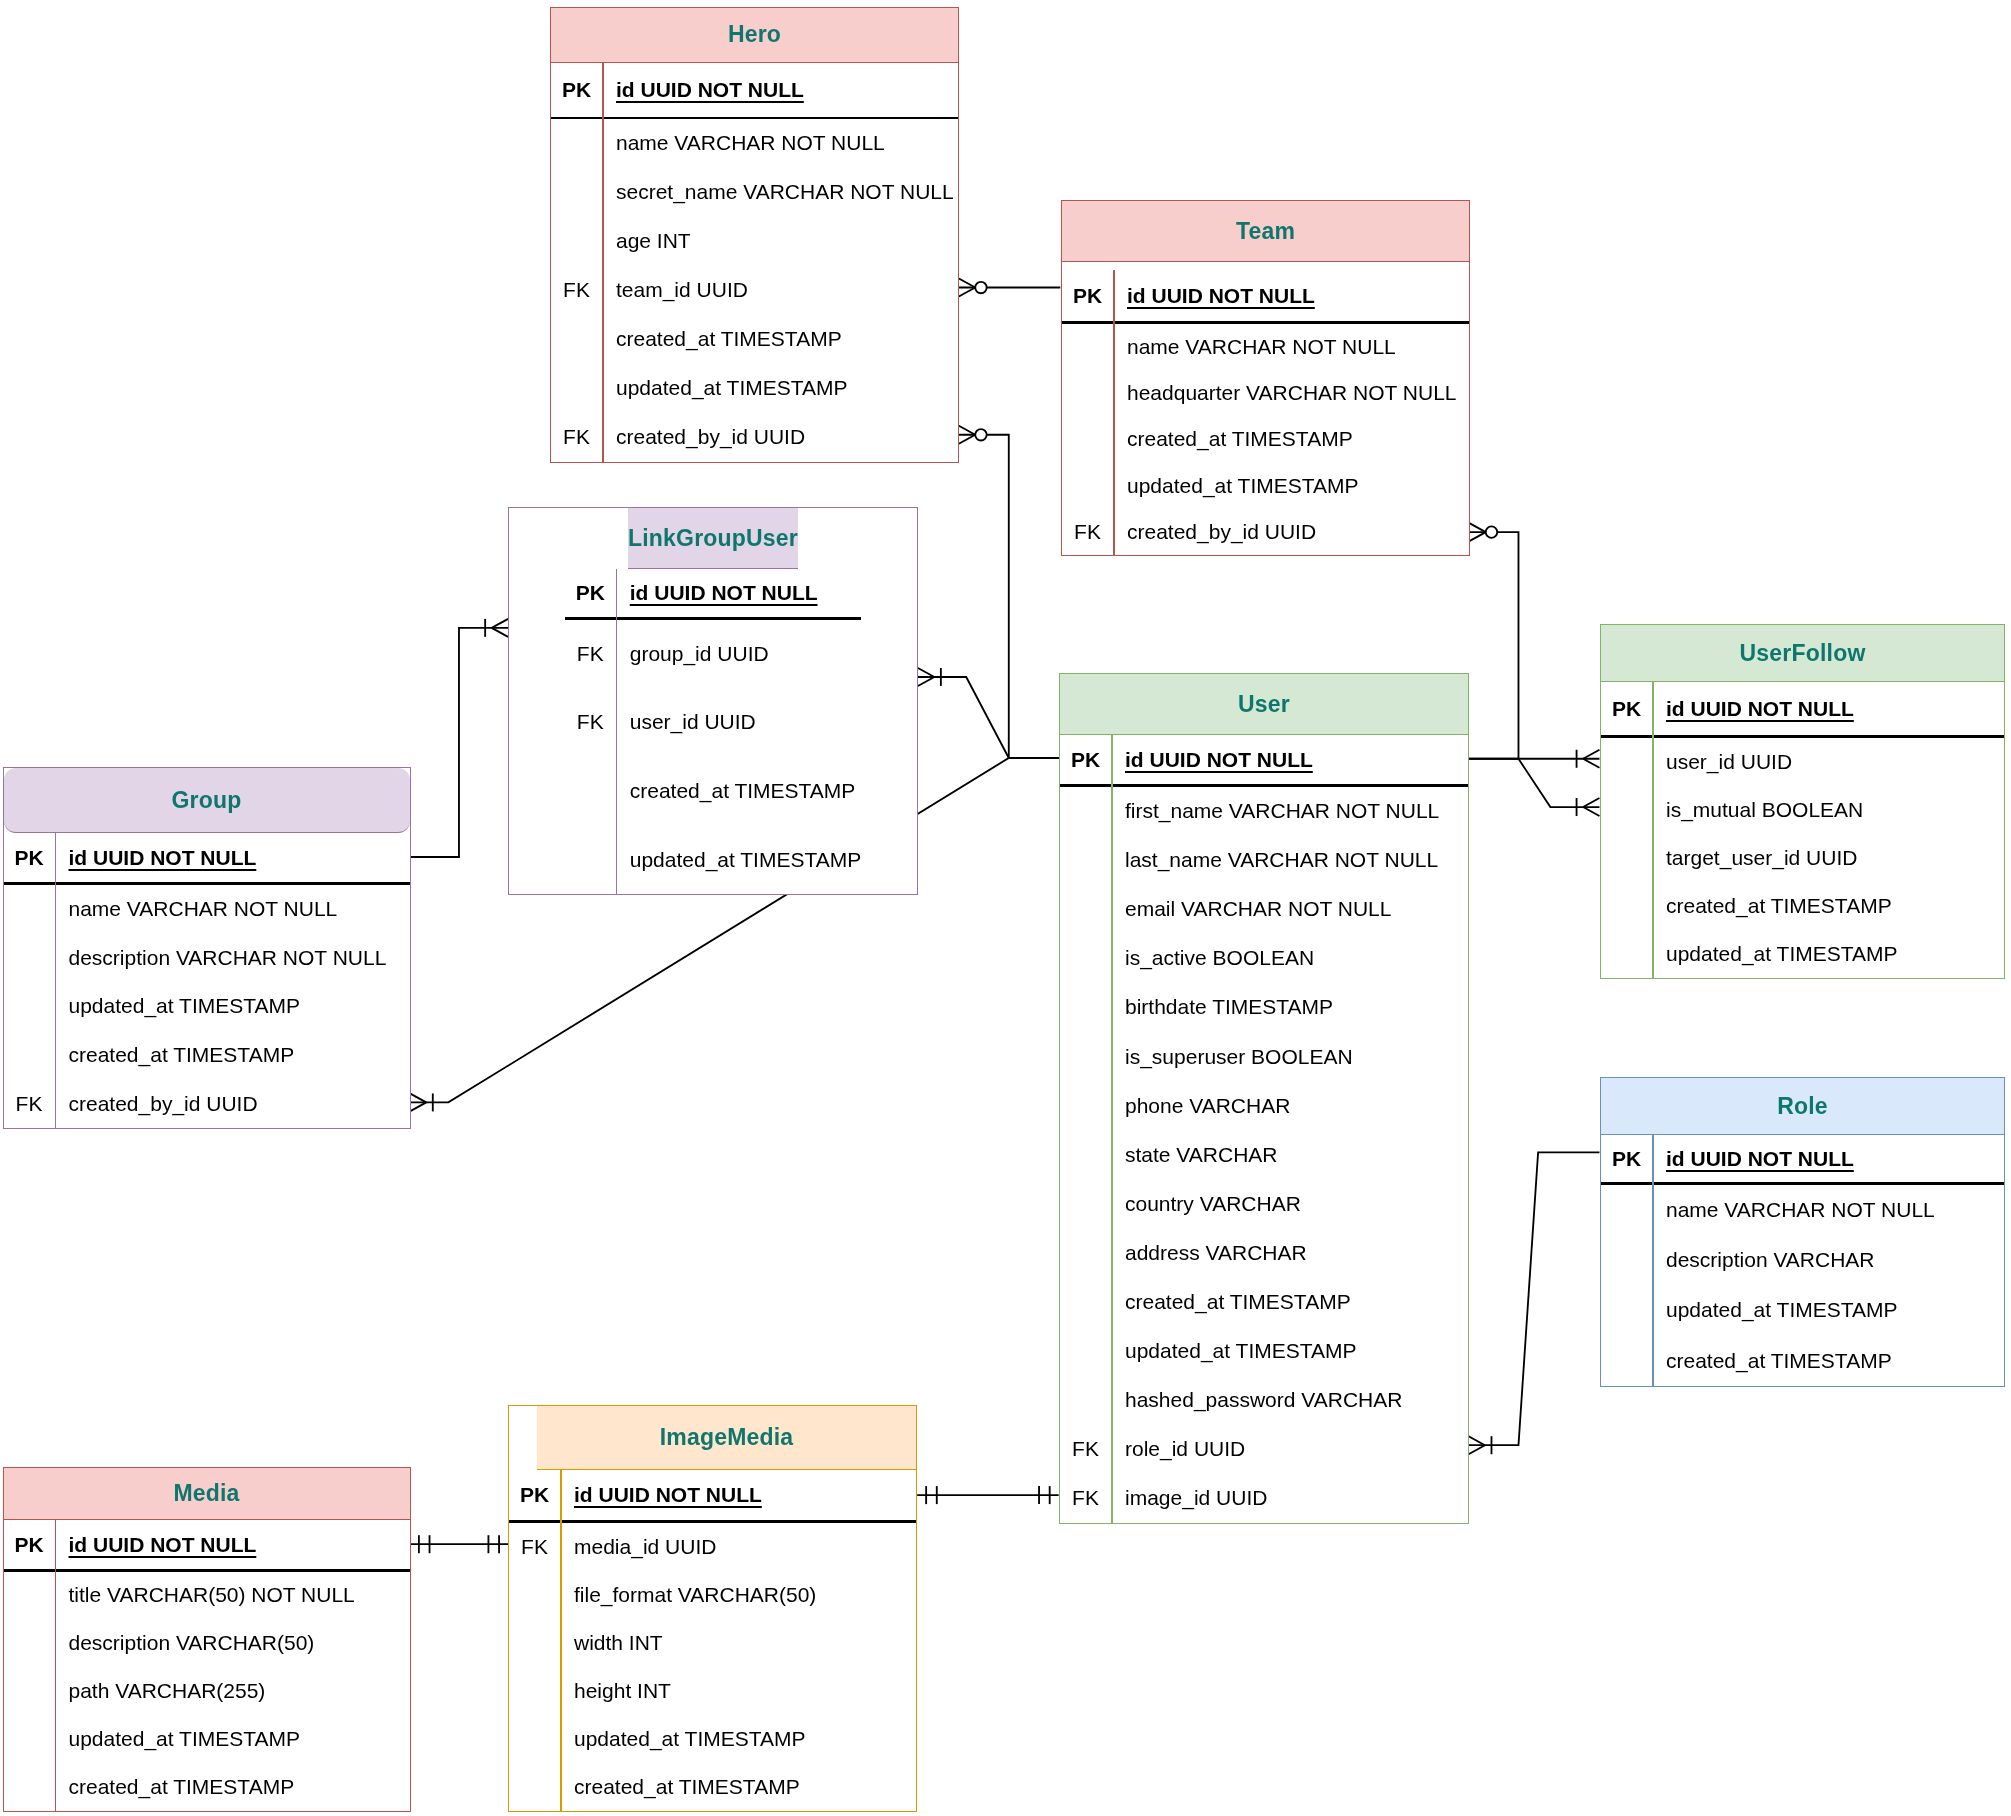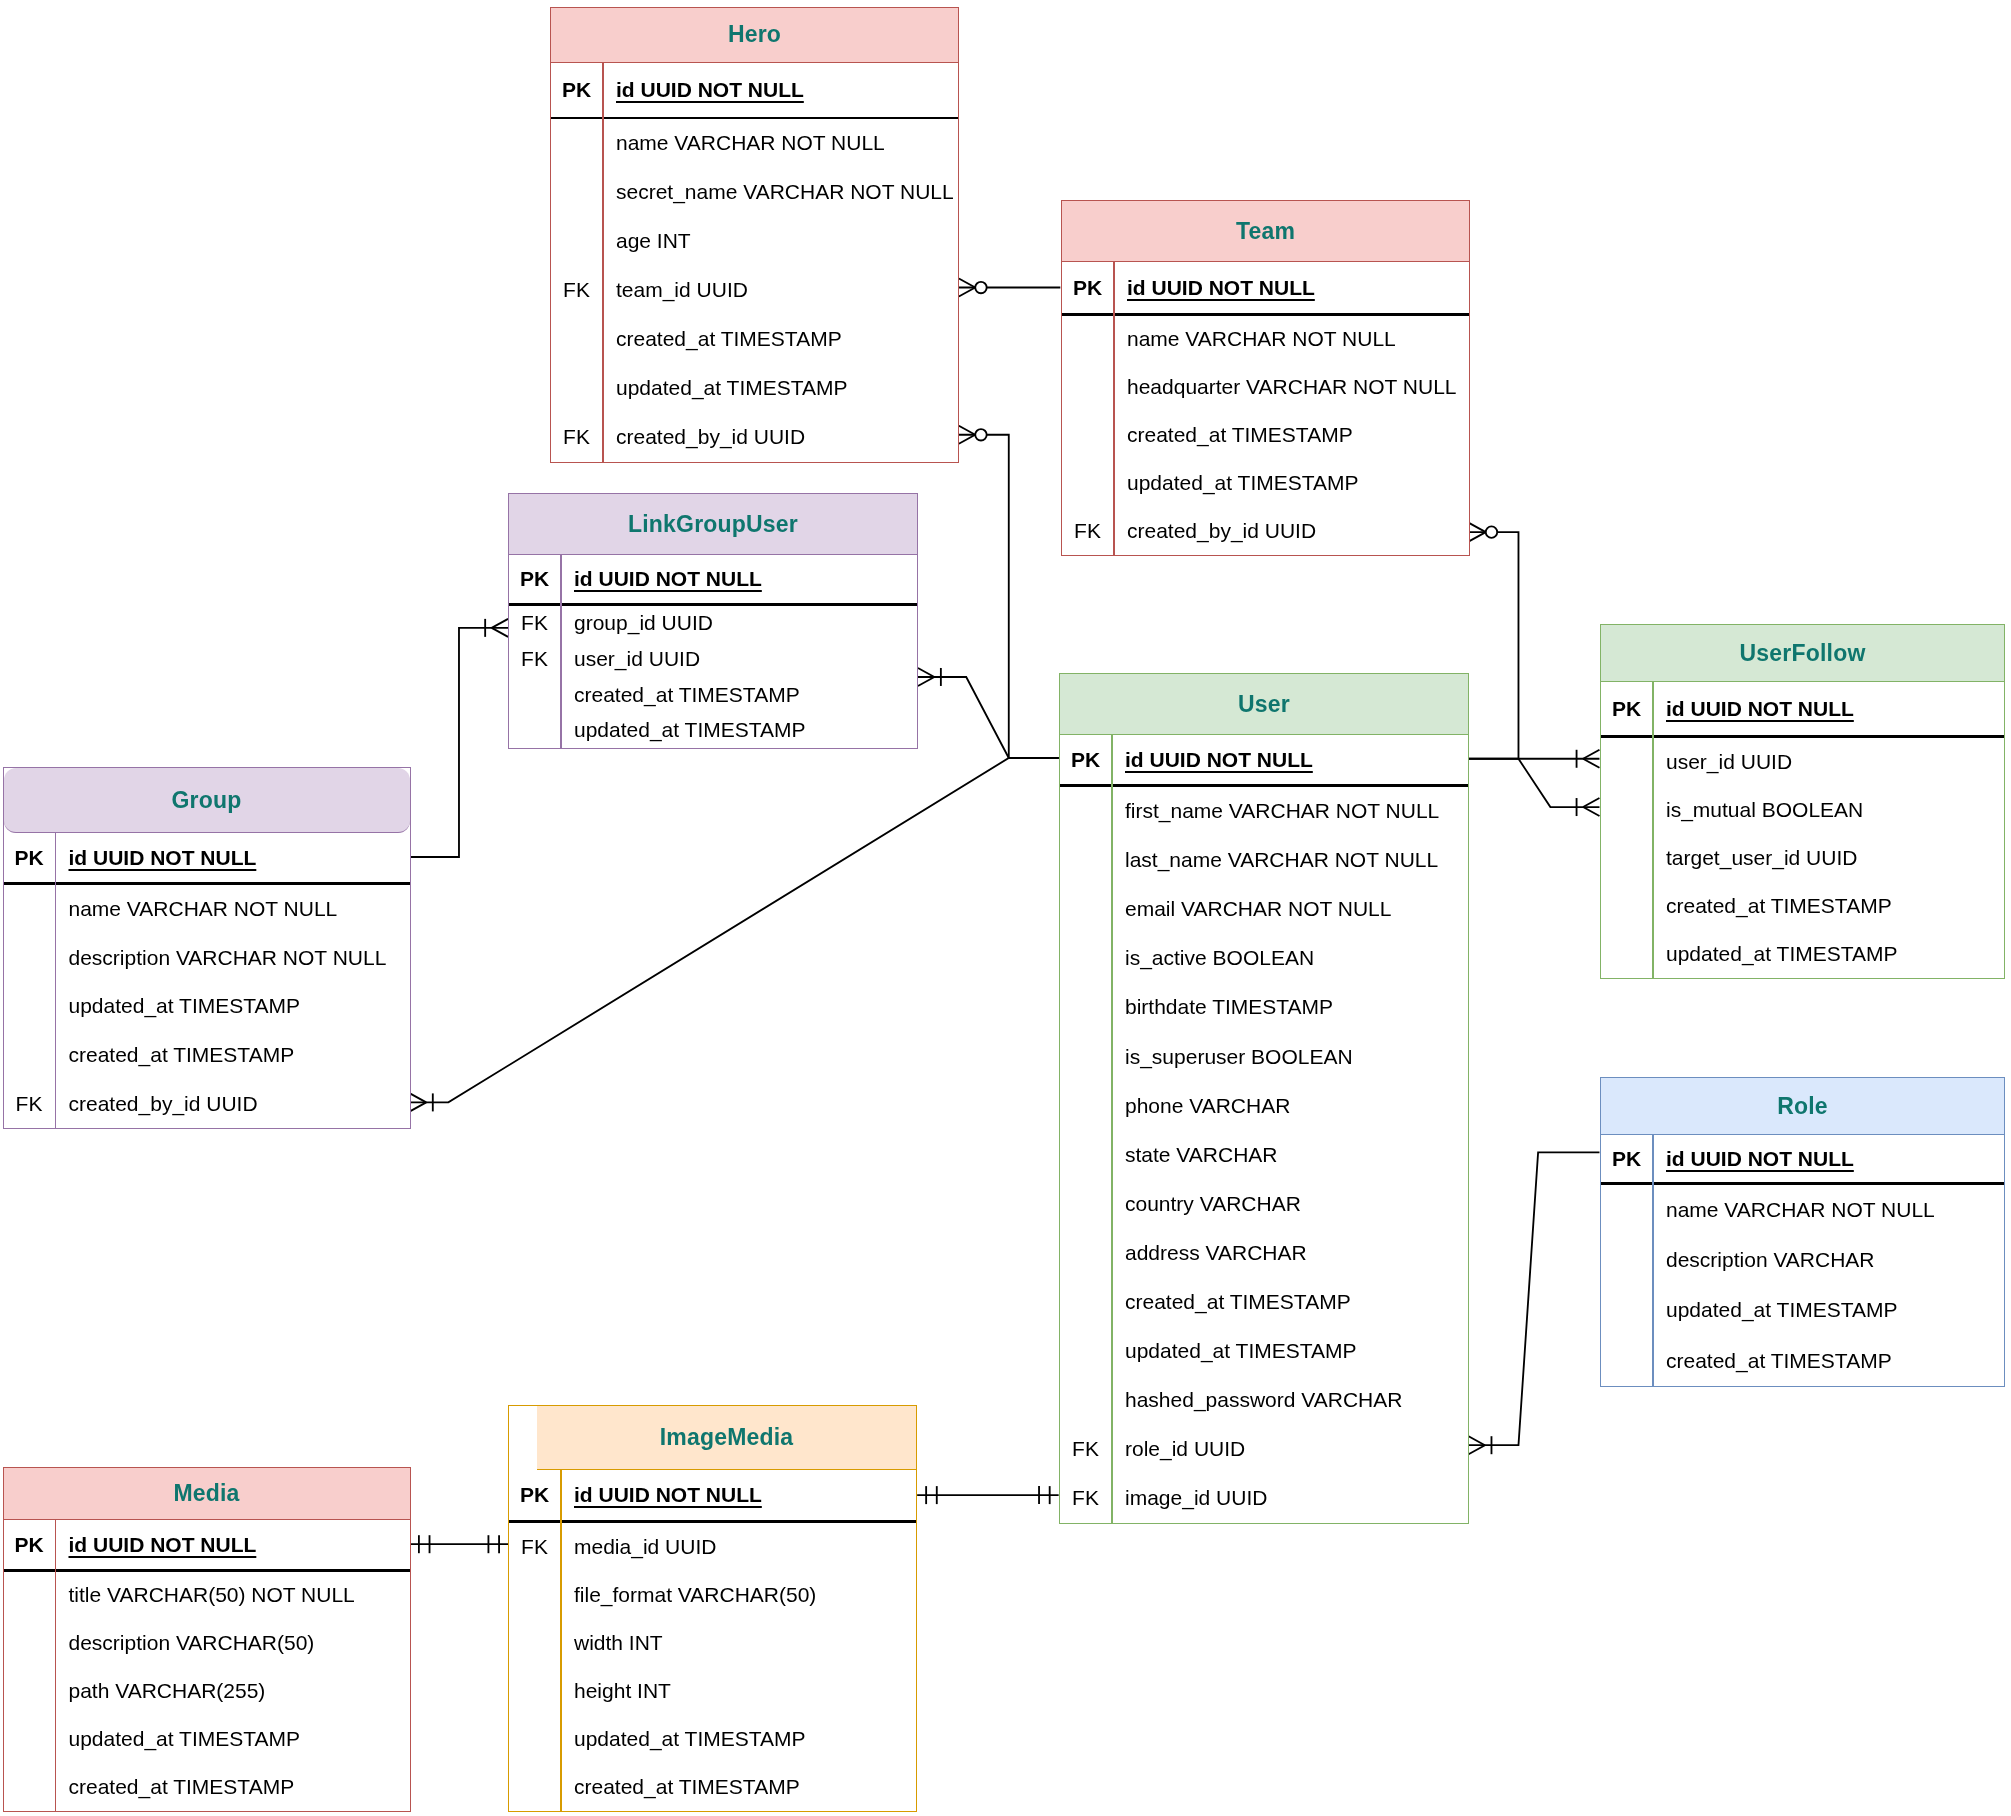--- a/index.html
+++ b/index.html
@@ -168,21 +168,21 @@
             <div class="key-cell"></div>
             <div class="field-cell">updated_at TIMESTAMP</div>
           </div>
           <div class="er-row">
             <div class="key-cell">FK</div>
             <div class="field-cell">created_by_id UUID</div>
           </div>
           <div class="col-divider" style="left: 51px; background: rgb(184, 84, 80);"></div>
         </div>
       </div>
-      <div class="er-table" style="left: 1061px; top: 200px; width: 409px; height: 356px; border: 1.6px solid rgb(184, 84, 80);">
+      <div class="er-table" style="left: 1061px; top: 200px; width: 409px; height: 356px; border: 1.6px solid rgb(184, 84, 80); gap: 8px;">
         <div class="er-header" style="height: 61px; background: rgb(248, 206, 204); border-bottom: 1.6px solid rgb(184, 84, 80);">
           <span class="er-title">Team</span>
         </div>
         <div class="er-rows">
           <div class="er-row pk-row" style="height: 51px;">
             <div class="key-cell">PK</div>
             <div class="field-cell">id UUID NOT NULL</div>
           </div>
           <div class="pk-sep"></div>
           <div class="er-row">
@@ -201,21 +201,21 @@
             <div class="key-cell"></div>
             <div class="field-cell">updated_at TIMESTAMP</div>
           </div>
           <div class="er-row">
             <div class="key-cell">FK</div>
             <div class="field-cell">created_by_id UUID</div>
           </div>
           <div class="col-divider" style="left: 51px; background: rgb(184, 84, 80);"></div>
         </div>
       </div>
-      <div class="er-table" style="left: 508px; top: 493px; width: 410px; height: 256px; border: 1.6px solid rgb(150, 115, 166);">
+      <div class="er-table" style="left: 508px; top: 507px; width: 410px; height: 388px; border: 1.6px solid rgb(150, 115, 166); align-items: center;">
         <div class="er-header" style="height: 61px; background: rgb(225, 213, 231); border-bottom: 1.6px solid rgb(150, 115, 166);">
           <span class="er-title">LinkGroupUser</span>
         </div>
         <div class="er-rows">
           <div class="er-row pk-row" style="height: 48px;">
             <div class="key-cell">PK</div>
             <div class="field-cell">id UUID NOT NULL</div>
           </div>
           <div class="pk-sep"></div>
           <div class="er-row">

